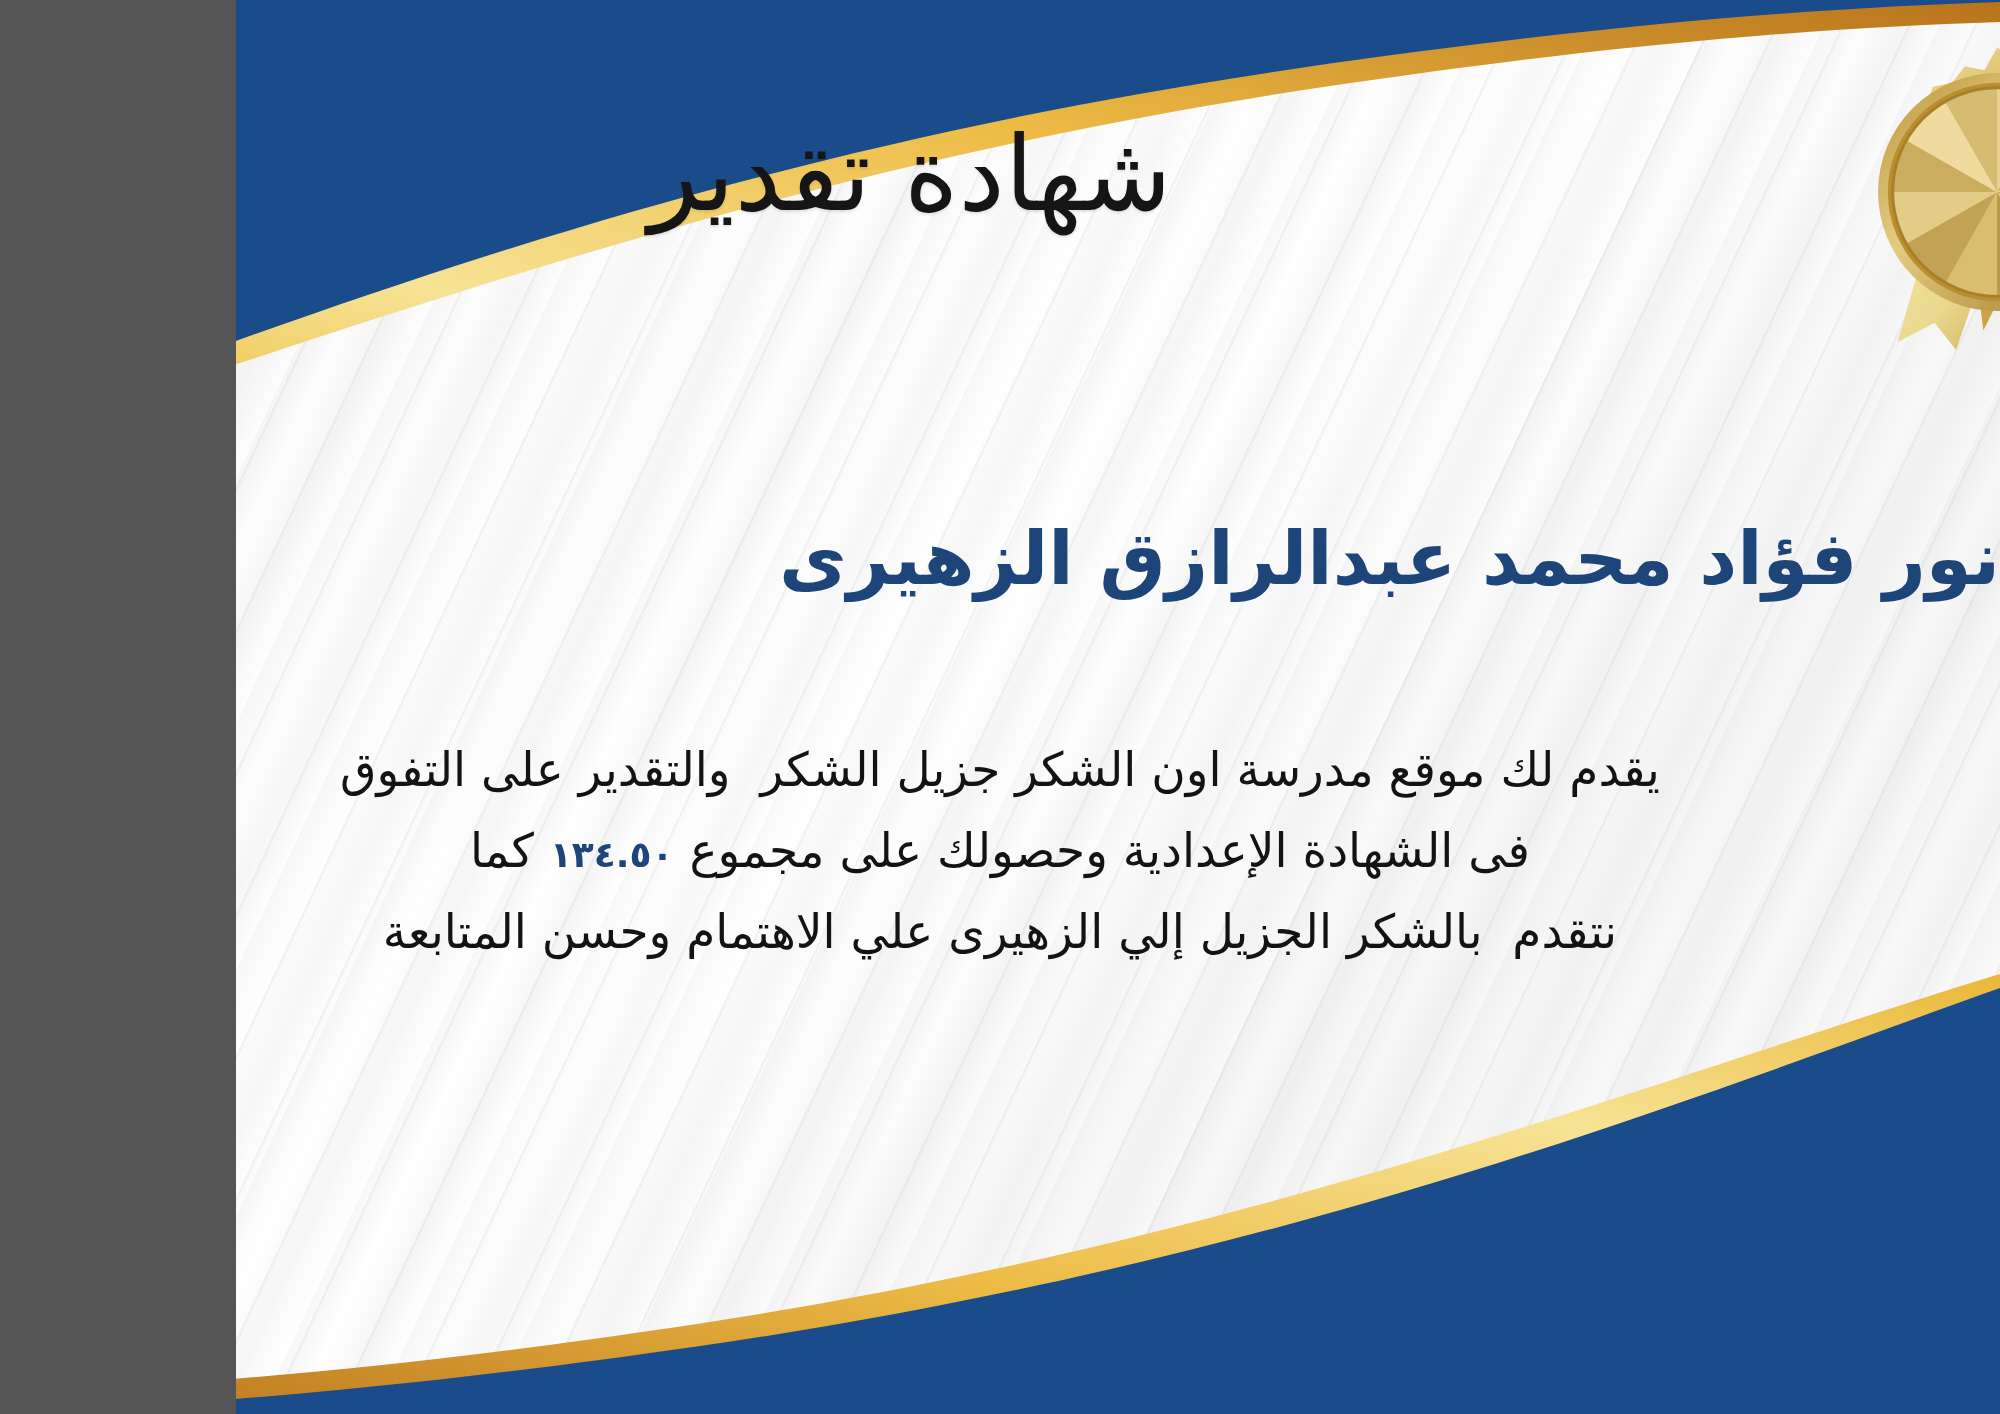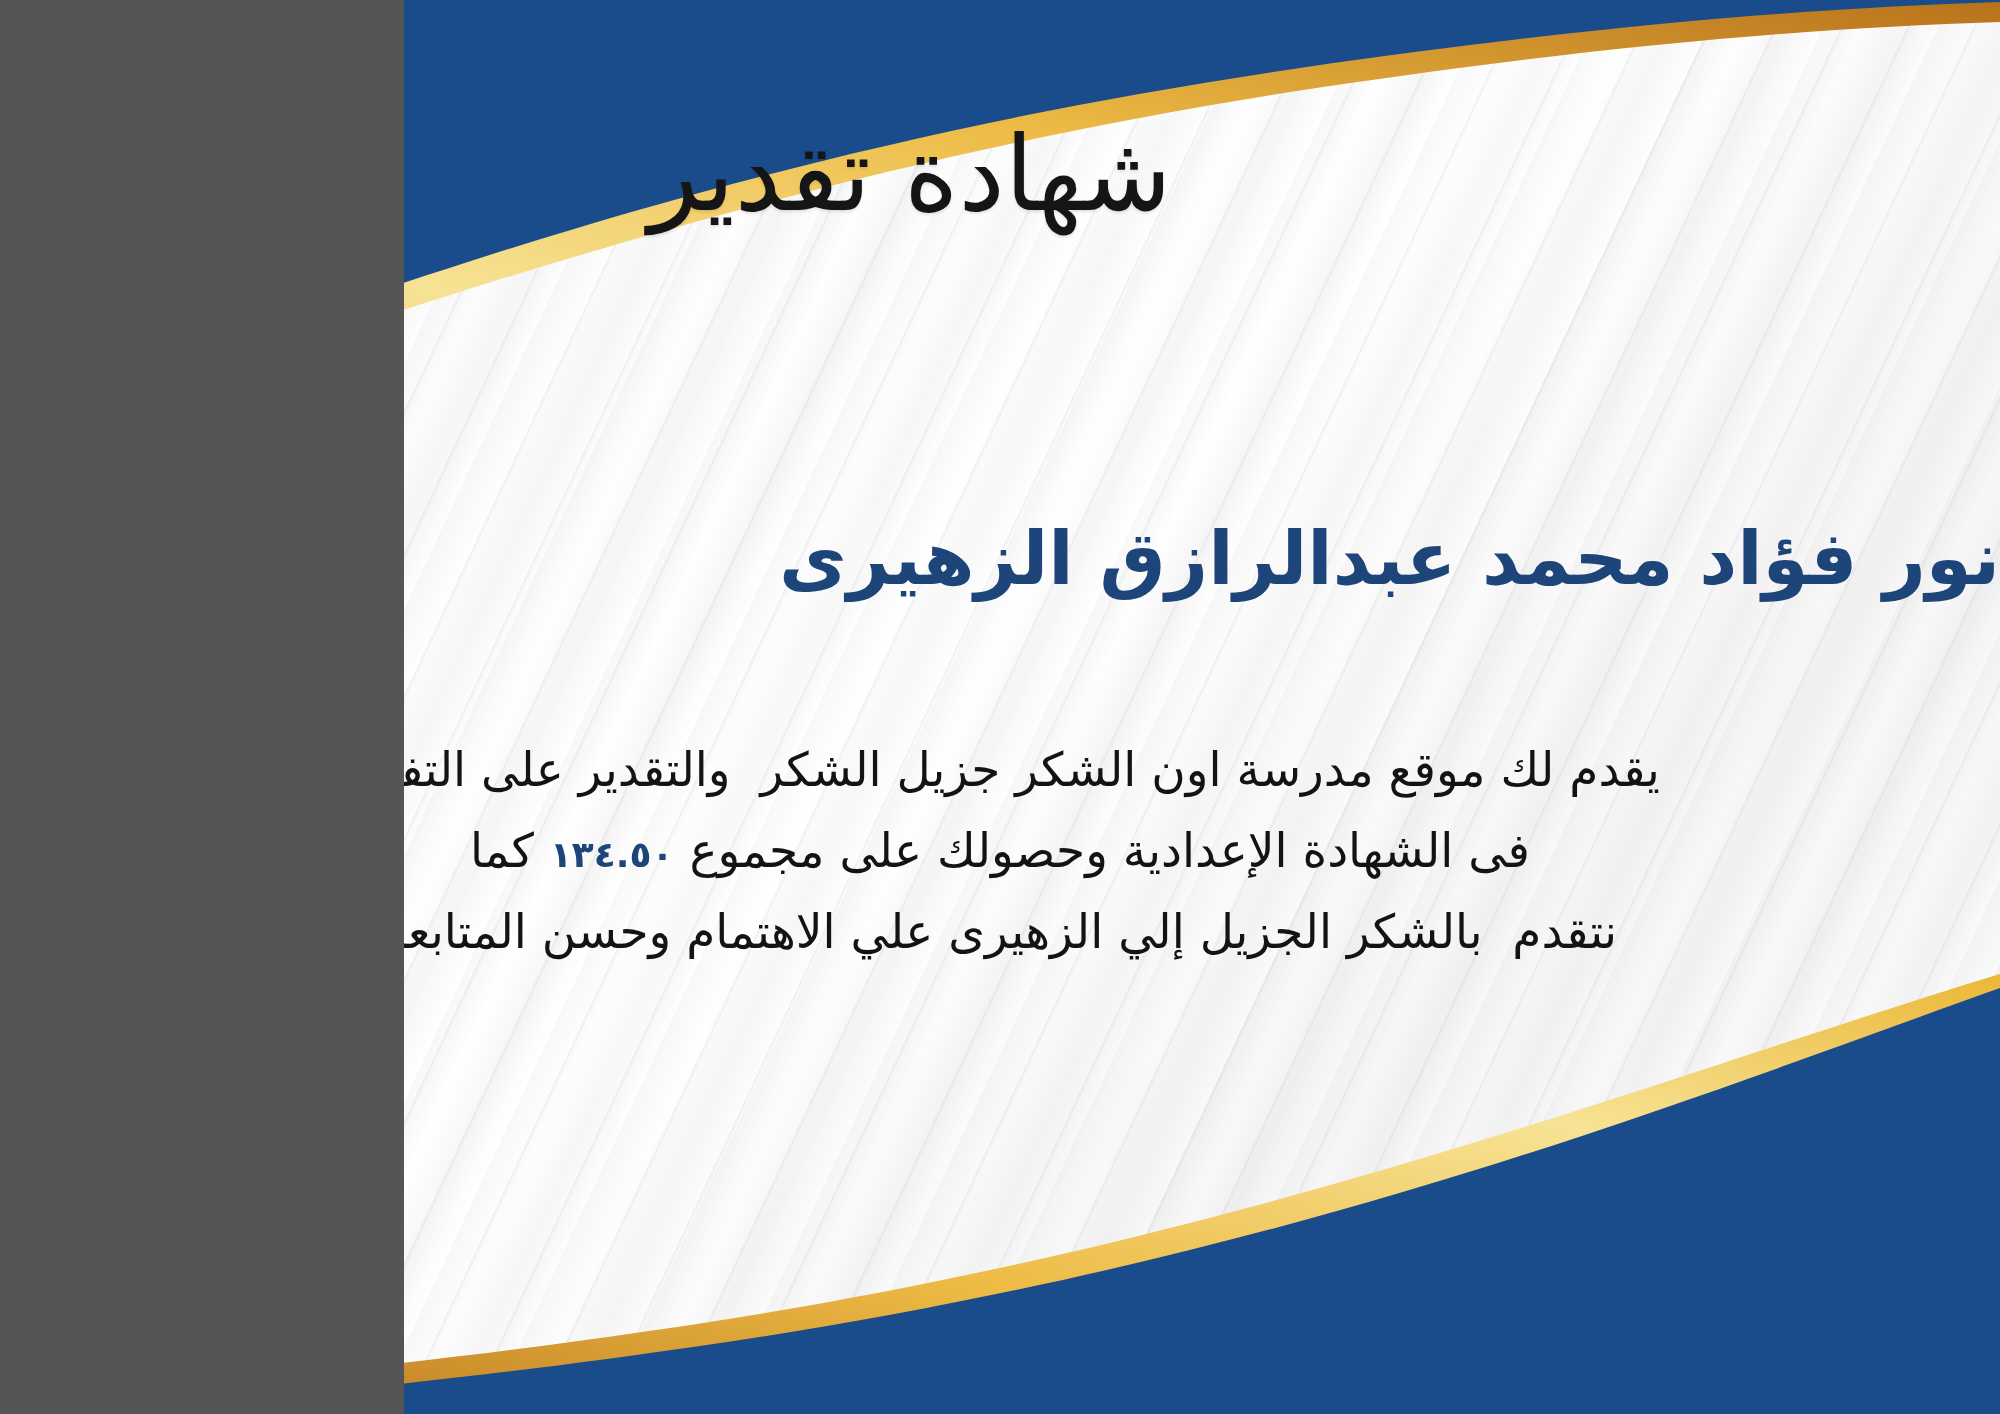--- a/index.html
+++ b/index.html
@@ -1,20 +1,20 @@
 <!DOCTYPE html>
 <html lang="ar" dir="rtl"><head>
 <meta charset="utf-8">
 <style>
   html,body{margin:0;padding:0;background:#555;}
   *{box-sizing:border-box;}
 
   .certificate{
     position:relative;
-    width:1596px;height:1414px;
+    width:1764px;height:1414px;
     overflow:hidden;
     background:#ffffff;
     font-family:"DejaVu Sans","Liberation Sans",sans-serif;
   }
 
   
   .bg-blue{
     position:absolute;inset:0;
     background:#1a4c8b;
   }

